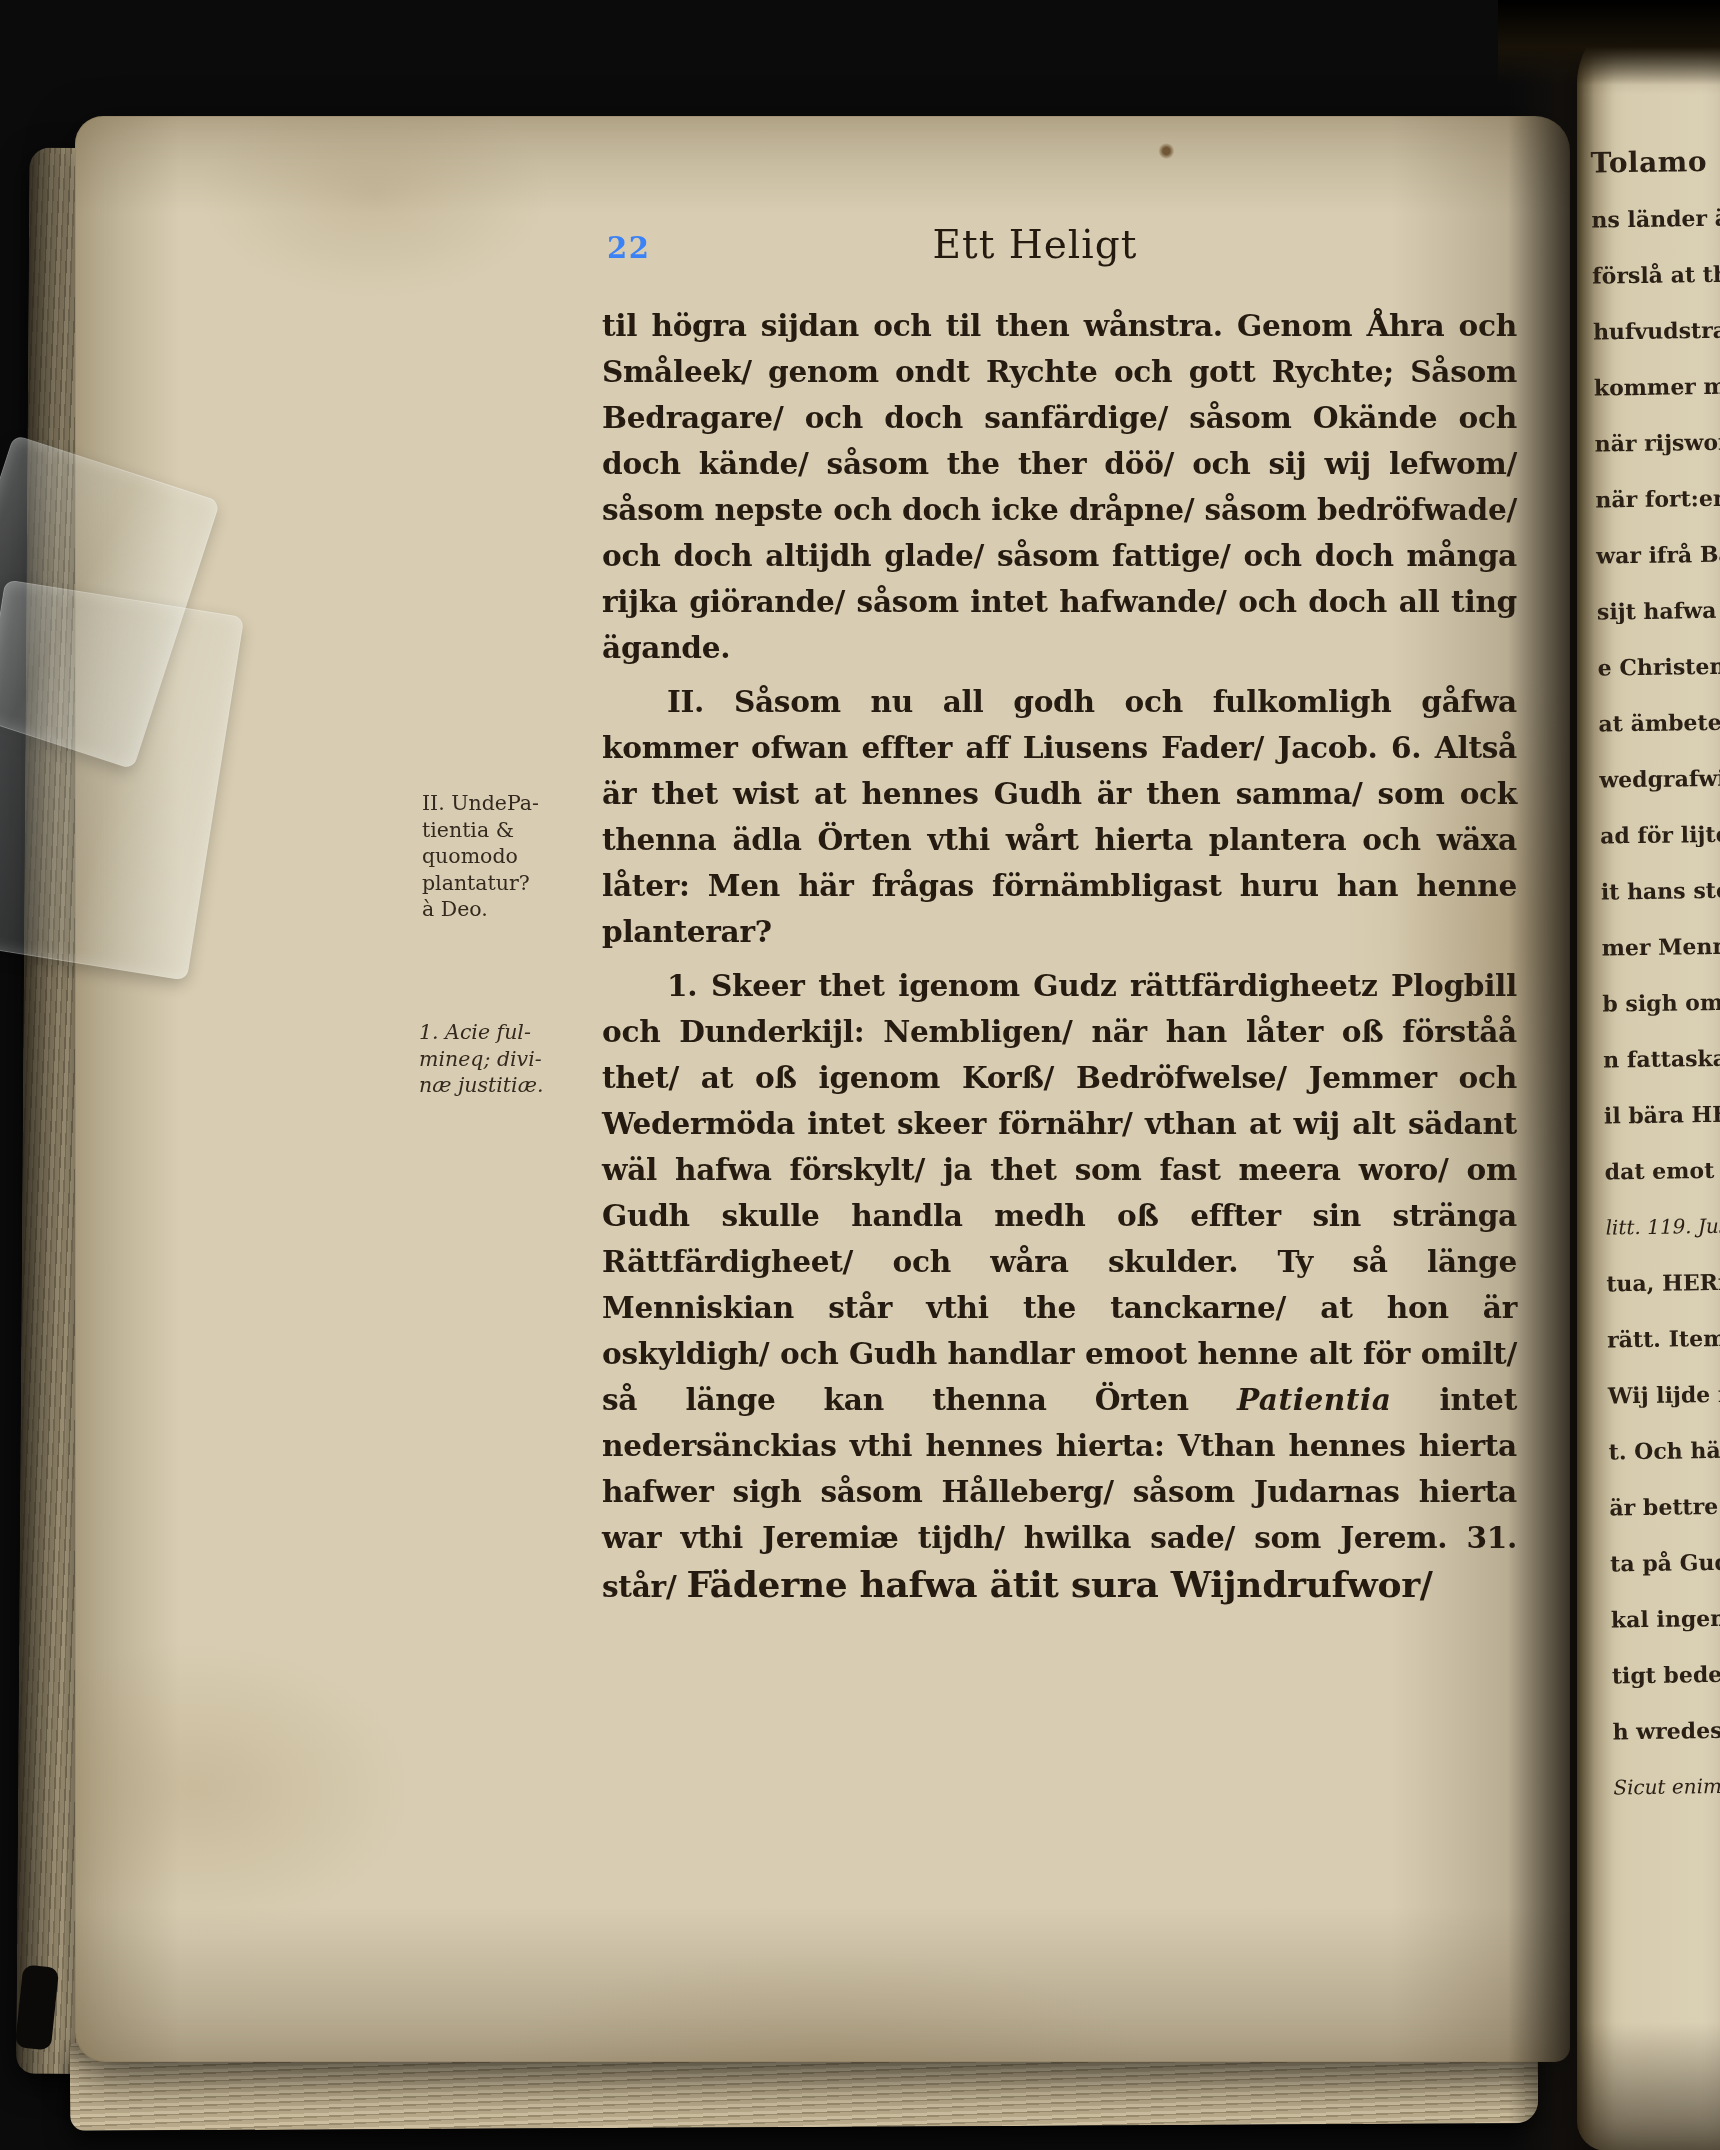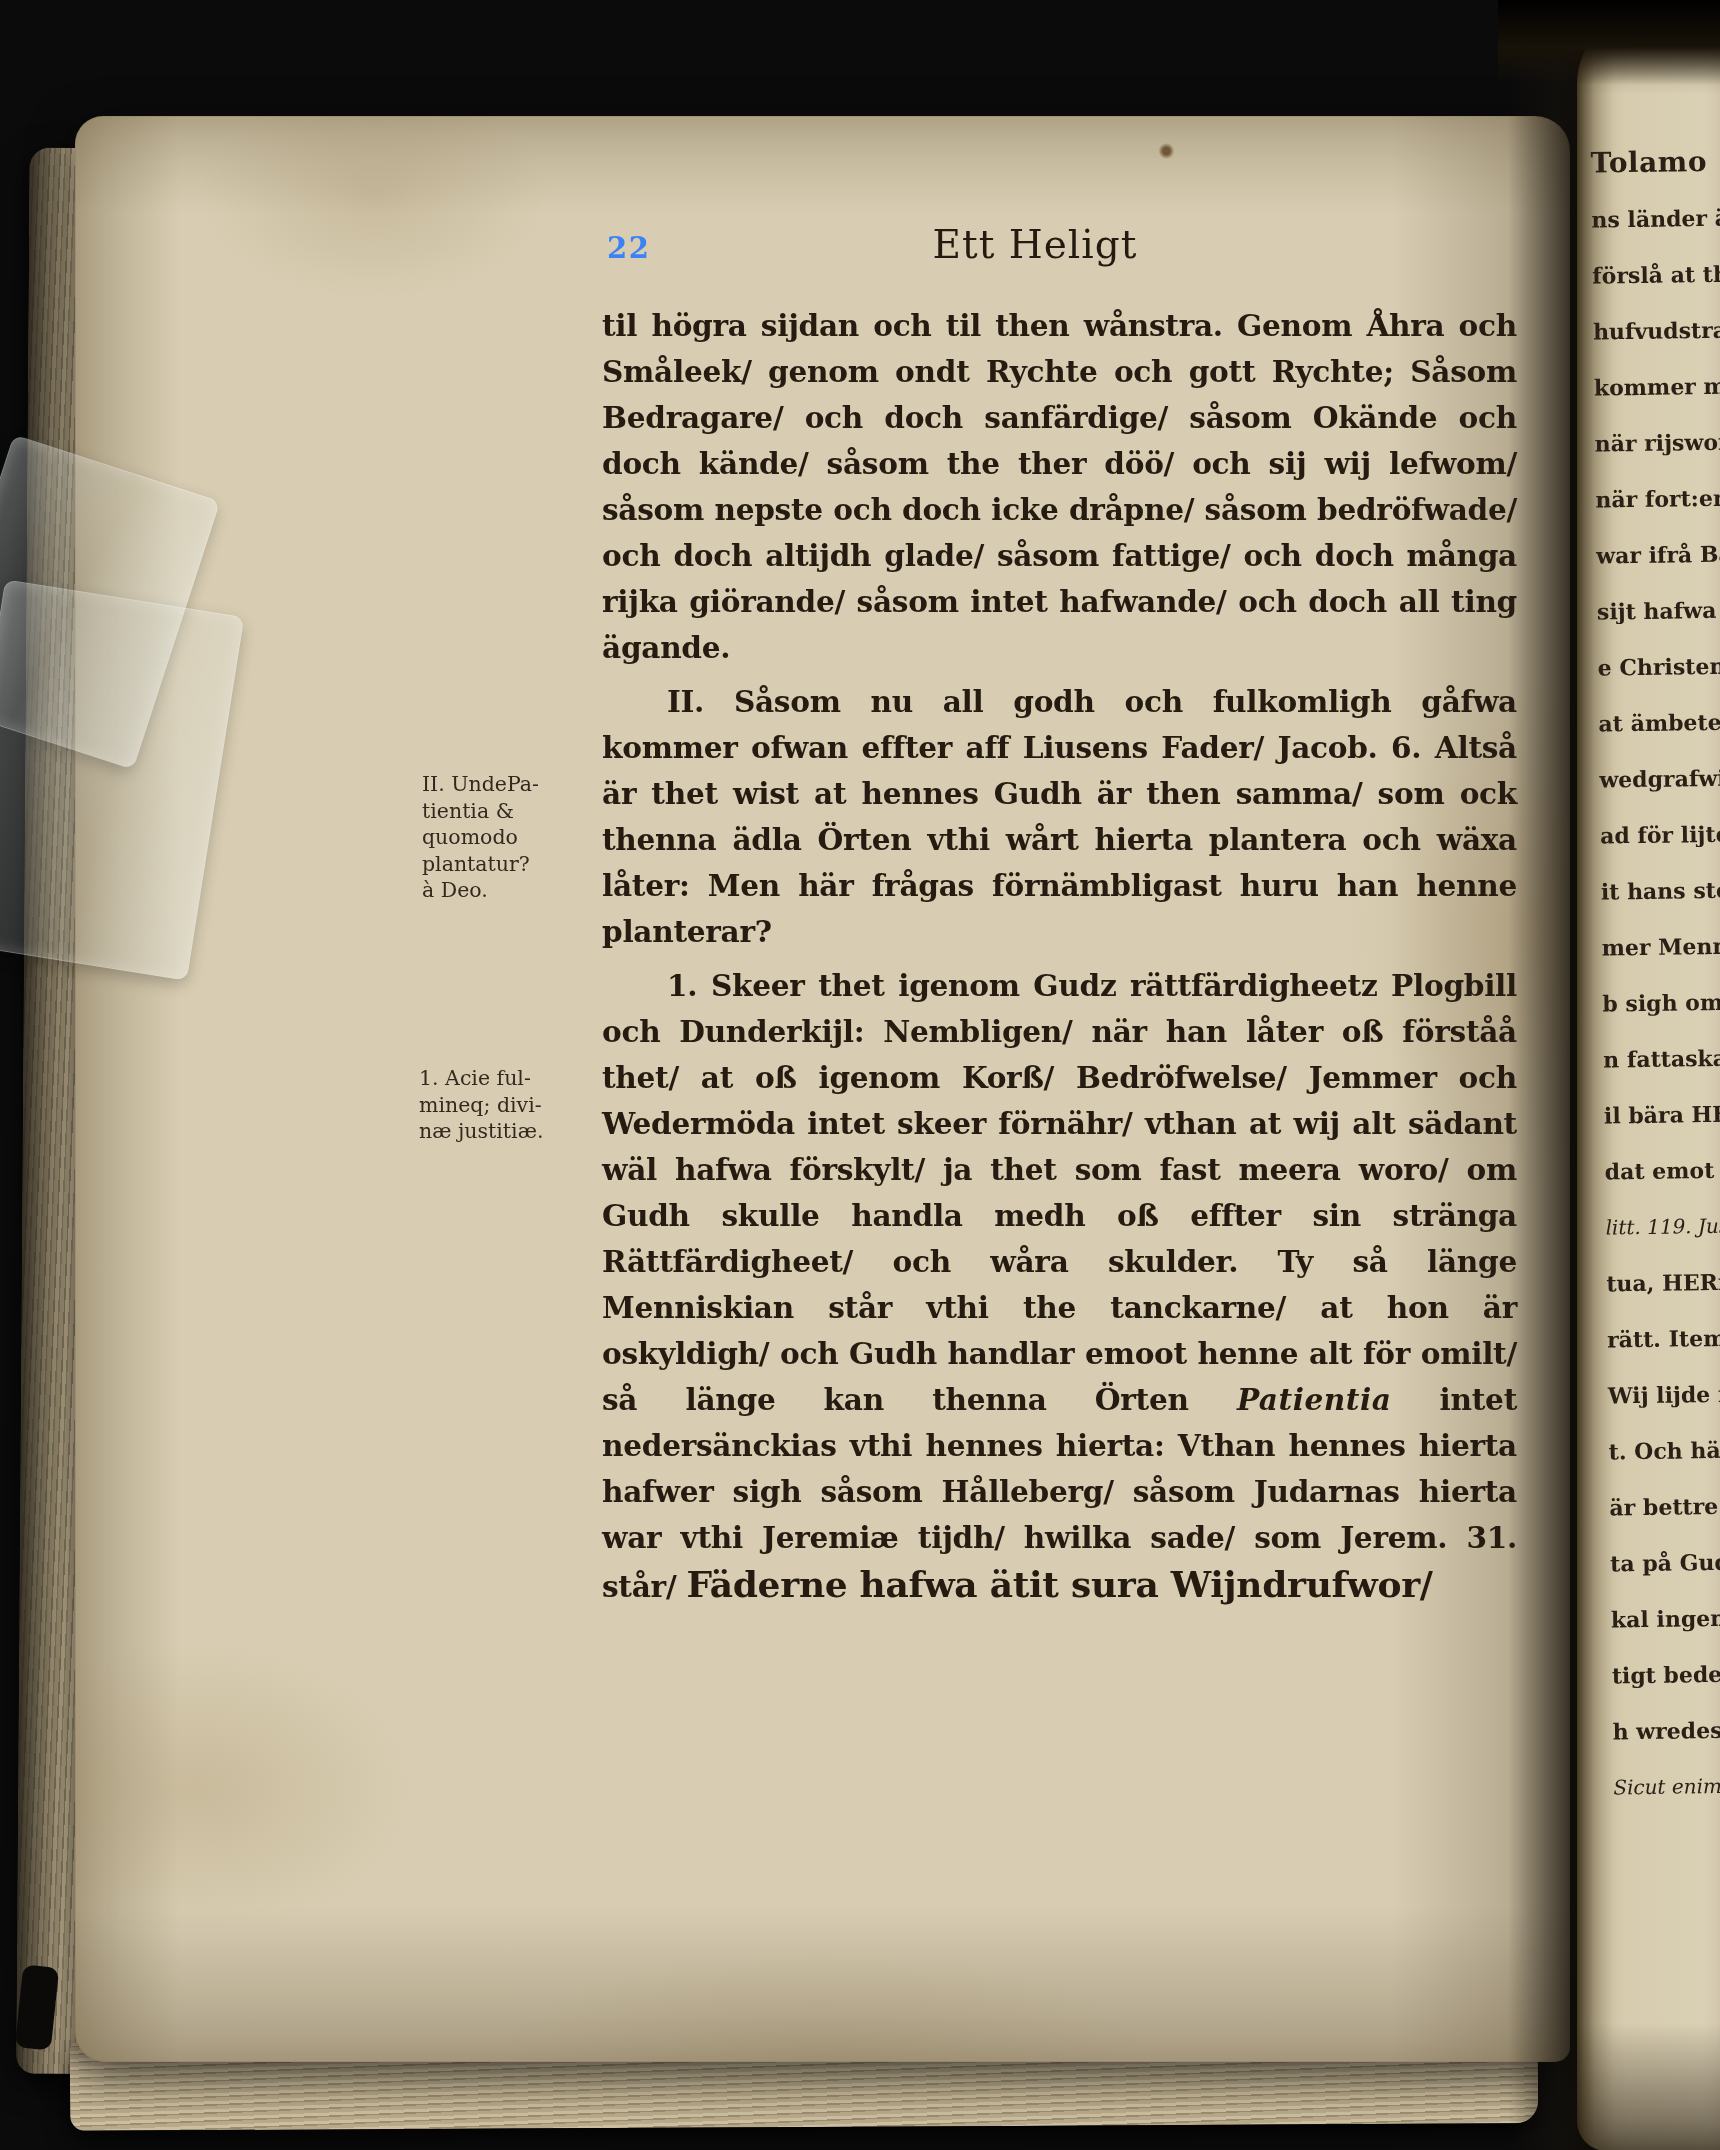--- a/index.html
+++ b/index.html
@@ -116,22 +116,22 @@
   .body-block p.indent { text-indent:65px; }
   .latin-italic { font-style:italic; font-weight:600; letter-spacing:0.5px; }
   .verse-emphasis { font-size:36px; }
   .catchword { text-align:right; padding-right:80px; margin-top:2px; }
 
   .margin-note {
     position:absolute; width:168px; z-index:8;
     font-size:20.5px; line-height:26.5px; font-weight:400; color:#33291e;
     white-space:pre-line;
   }
-  .note-1 { left:422px; top:771px; }
-  .note-2 { left:419px; top:1065px; }
+  .note-1 { left:422px; top:790px; }
+  .note-2 { left:419px; top:1019px;font-style:italic; }
 </style>
 </head>
 <body>
 
 <div id="stage">
 
   <div class="stack-left"></div>
   <div class="stack-bottom"></div>
   <div class="edge-mark"></div>
 

